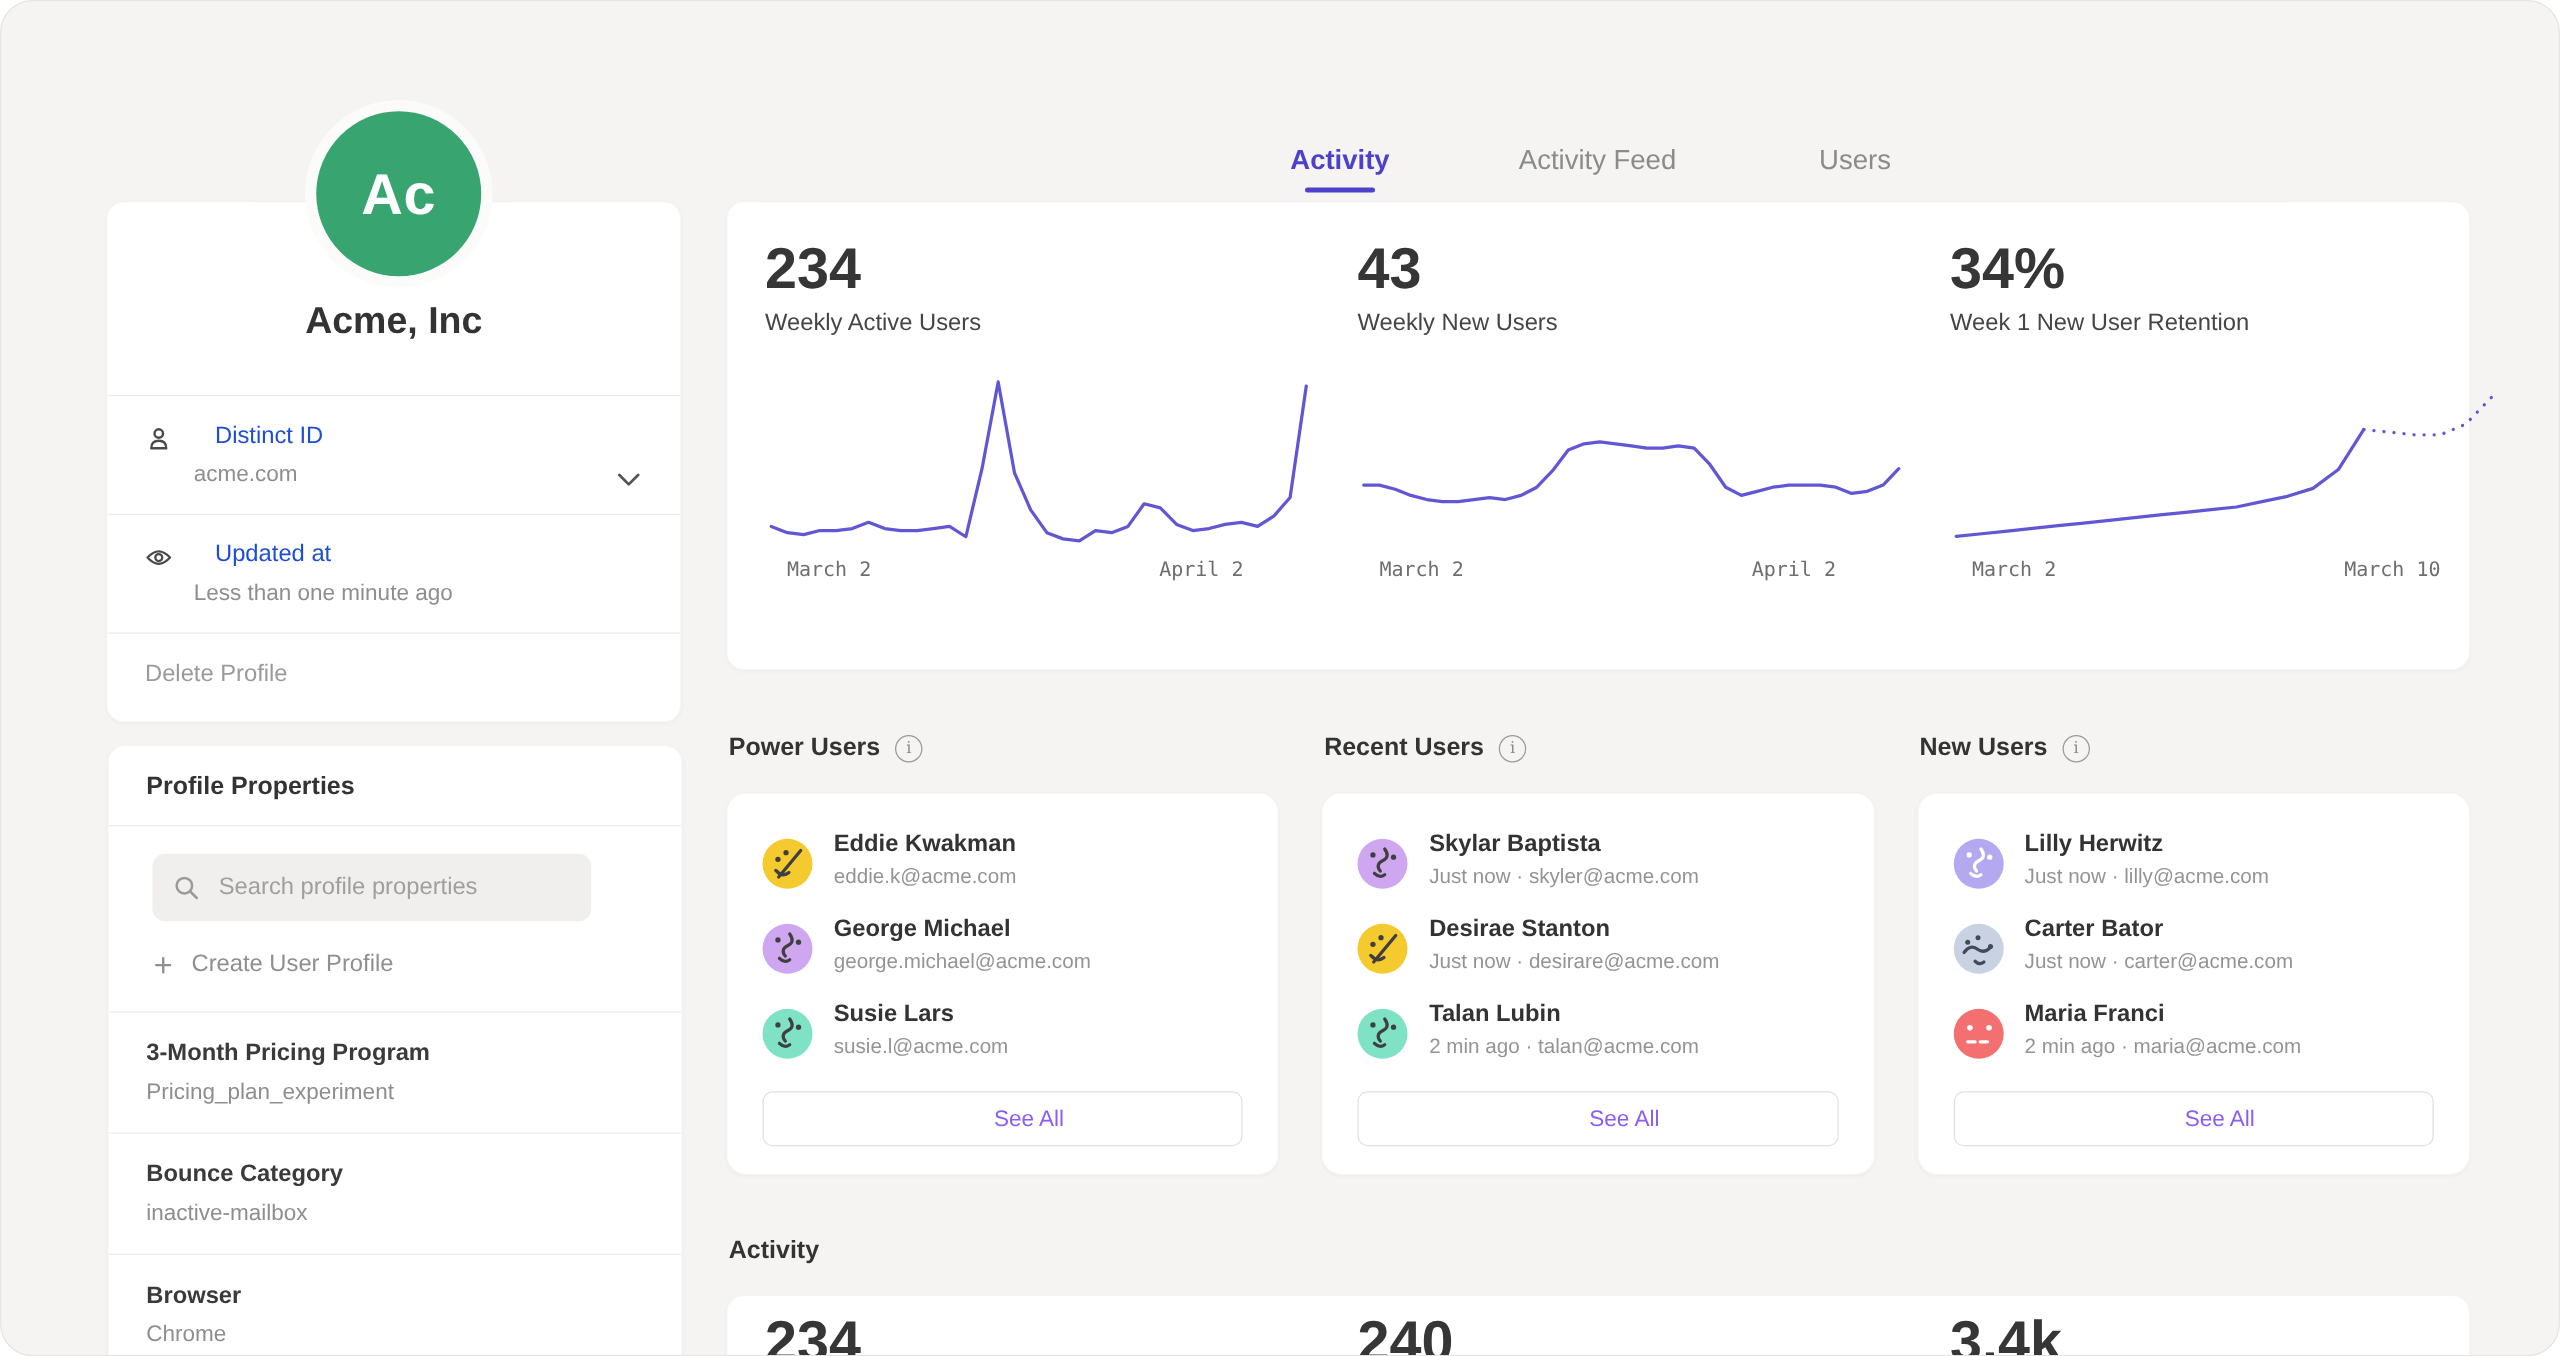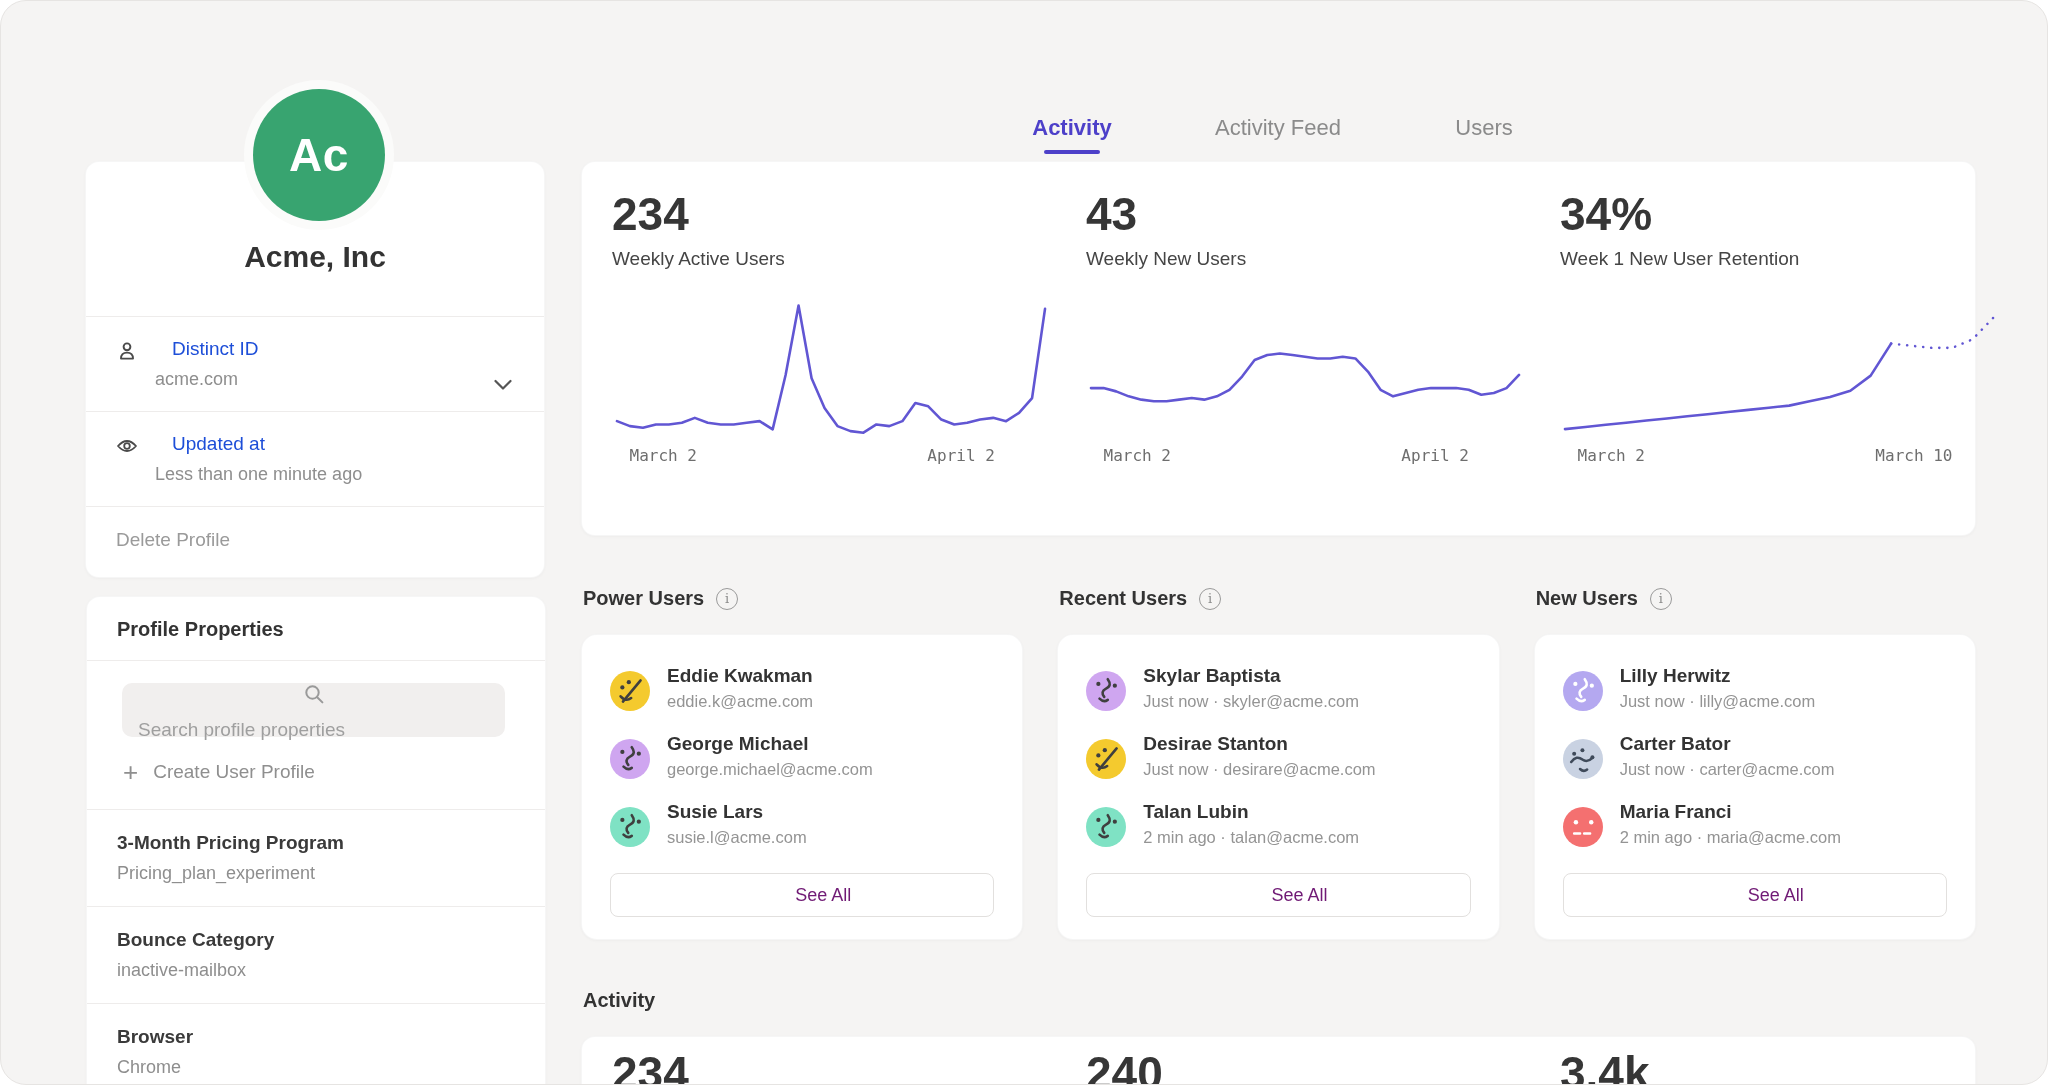--- a/index.html
+++ b/index.html
@@ -28,22 +28,22 @@
   .pc-head h1{margin:0;font-size:30px;font-weight:700;color:#333;}
   .field-row{border-top:1px solid #eeeceb;padding:21px 30px;display:flex;gap:17px;position:relative;}
   .f-icon{width:22px;height:22px;flex:none;margin-top:2px;}
   .f-label{font-size:19px;font-weight:400;color:#1d4ed8;margin-left:17px;}
   .f-value{font-size:18px;color:#8e8e8e;margin-top:9px;}
   .chev{position:absolute;right:32px;top:60px;width:18px;height:12px;cursor:pointer;}
   .delete-row{border-top:1px solid #eeeceb;padding:22px 30px 26px;color:#9a9a9a;font-size:19px;cursor:pointer;}
   .props-card{left:85px;top:595px;width:460px;height:545px;z-index:2;}
   .ppc-head{padding:21px 30px 19px;font-size:20px;font-weight:700;color:#333;border-bottom:1px solid #eeeceb;}
   .search-wrap{
-    margin:22px 20px 0 35px;width:383px;height:54px;background:#f1efee;border-radius:10px;
-    display:flex;align-items:center;gap:13px;padding:0 16px;box-sizing:border-box;flex-direction:column;
+    margin:22px 20px 0 35px;width:351px;height:54px;background:#f1efee;border-radius:10px;
+    display:flex;align-items:center;gap:13px;padding:0 16px;box-sizing:border-box;
   }
   .search-wrap svg{flex:none;}
   .search-wrap input{
     border:none;outline:none;background:transparent;font-size:19px;color:#555;width:100%;
     font-family:"Liberation Sans", sans-serif;
   }
   .search-wrap input::placeholder{color:#9f9f9f;}
   .create-row{display:flex;gap:15px;align-items:center;padding:24px 36px 26px;color:#8f8f8f;font-size:19px;border-bottom:1px solid #eeeceb;cursor:pointer;}
   .plus{font-size:26px;line-height:18px;color:#8f8f8f;font-weight:400;}
   .prop-row{padding:22px 30px;border-bottom:1px solid #eeeceb;cursor:pointer;}
@@ -77,21 +77,21 @@
   .lists-row{position:absolute;left:580px;top:633px;width:1395px;display:grid;grid-template-columns:repeat(3,1fr);gap:34px;}
   .user-card{position:relative;background:#fff;border-radius:16px;height:306px;padding:24px 28px;box-sizing:border-box;
     border:1px solid rgba(0,0,0,0.035);box-shadow:0 1px 3px rgba(0,0,0,0.03);}
   .user-row{display:flex;gap:17px;align-items:flex-end;margin-bottom:16px;height:52px;cursor:pointer;}
   .u-avatar{width:40px;height:40px;border-radius:50%;flex:none;}
   .u-avatar svg{display:block;width:40px;height:40px;}
   .u-name{font-size:19px;font-weight:700;color:#333;}
   .u-detail{font-size:16.5px;color:#949494;margin-top:5px;}
   .see-all{
     margin-top:10px;height:44px;border:1px solid #e2e0de;border-radius:8px;background:#fff;width:100%;
-    font-size:18px;color:#701a75;cursor:pointer;font-family:"Liberation Sans", sans-serif;padding-left:48px;
+    font-size:18px;color:#8b5cf6;cursor:pointer;font-family:"Liberation Sans", sans-serif;padding-left:48px;
   }
   
   .activity-title{position:absolute;left:582px;top:988px;font-size:20px;font-weight:700;color:#333;}
   .activity-card{left:580px;top:1035px;width:1395px;height:230px;display:flex;gap:36px;padding:10px 0 0 30px;}
 </style>
 </head>
 <body>
 
 <div class="frame">
 

